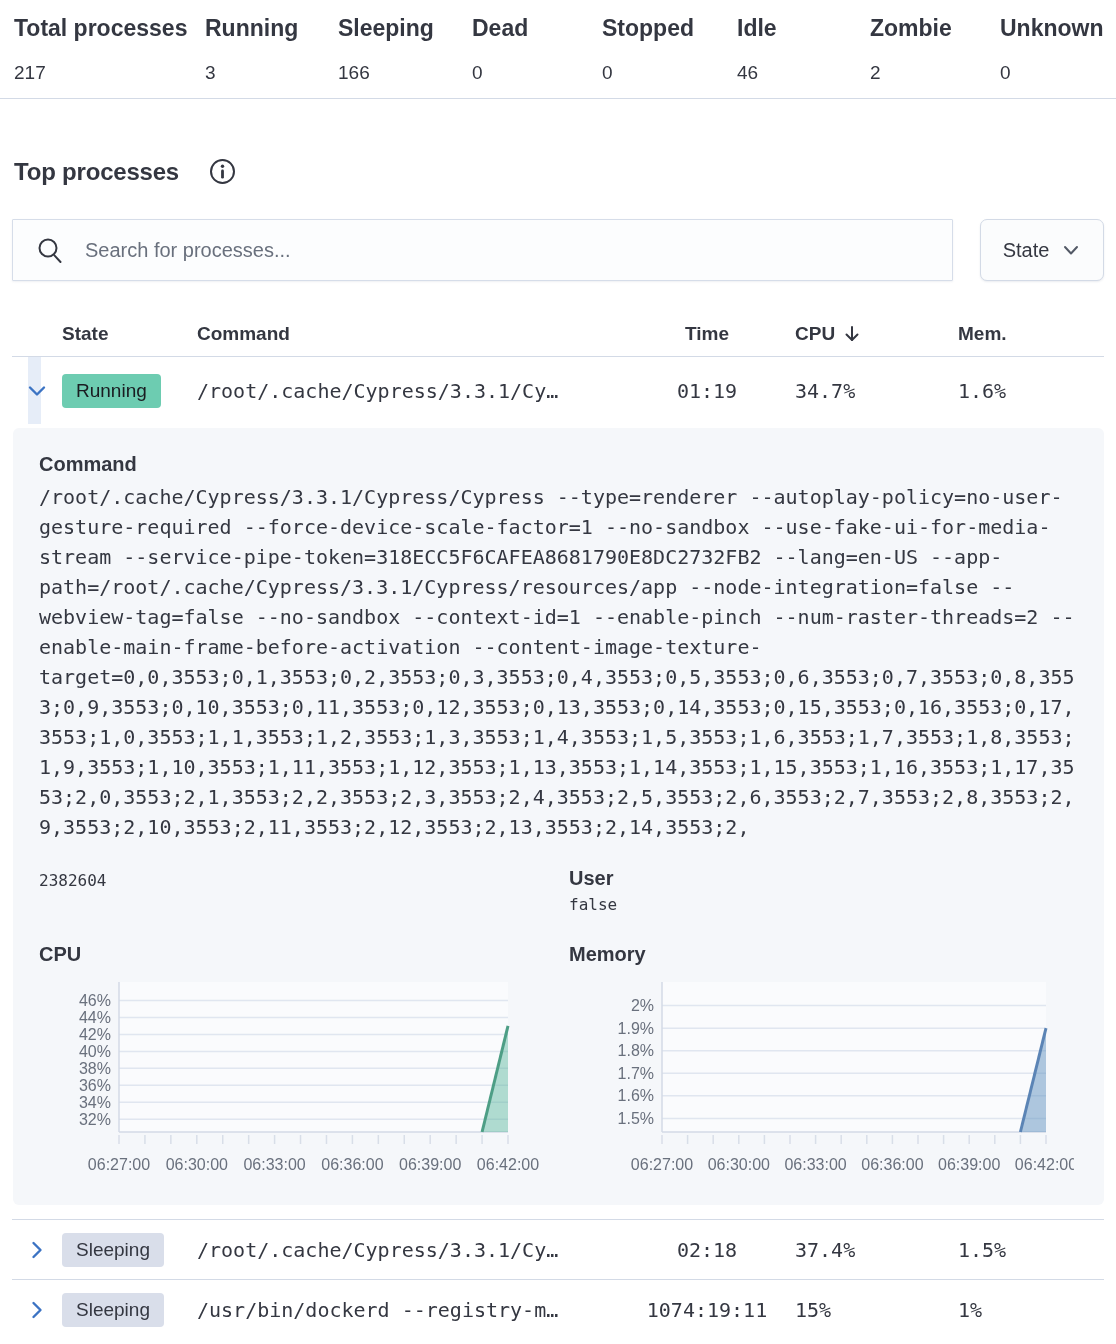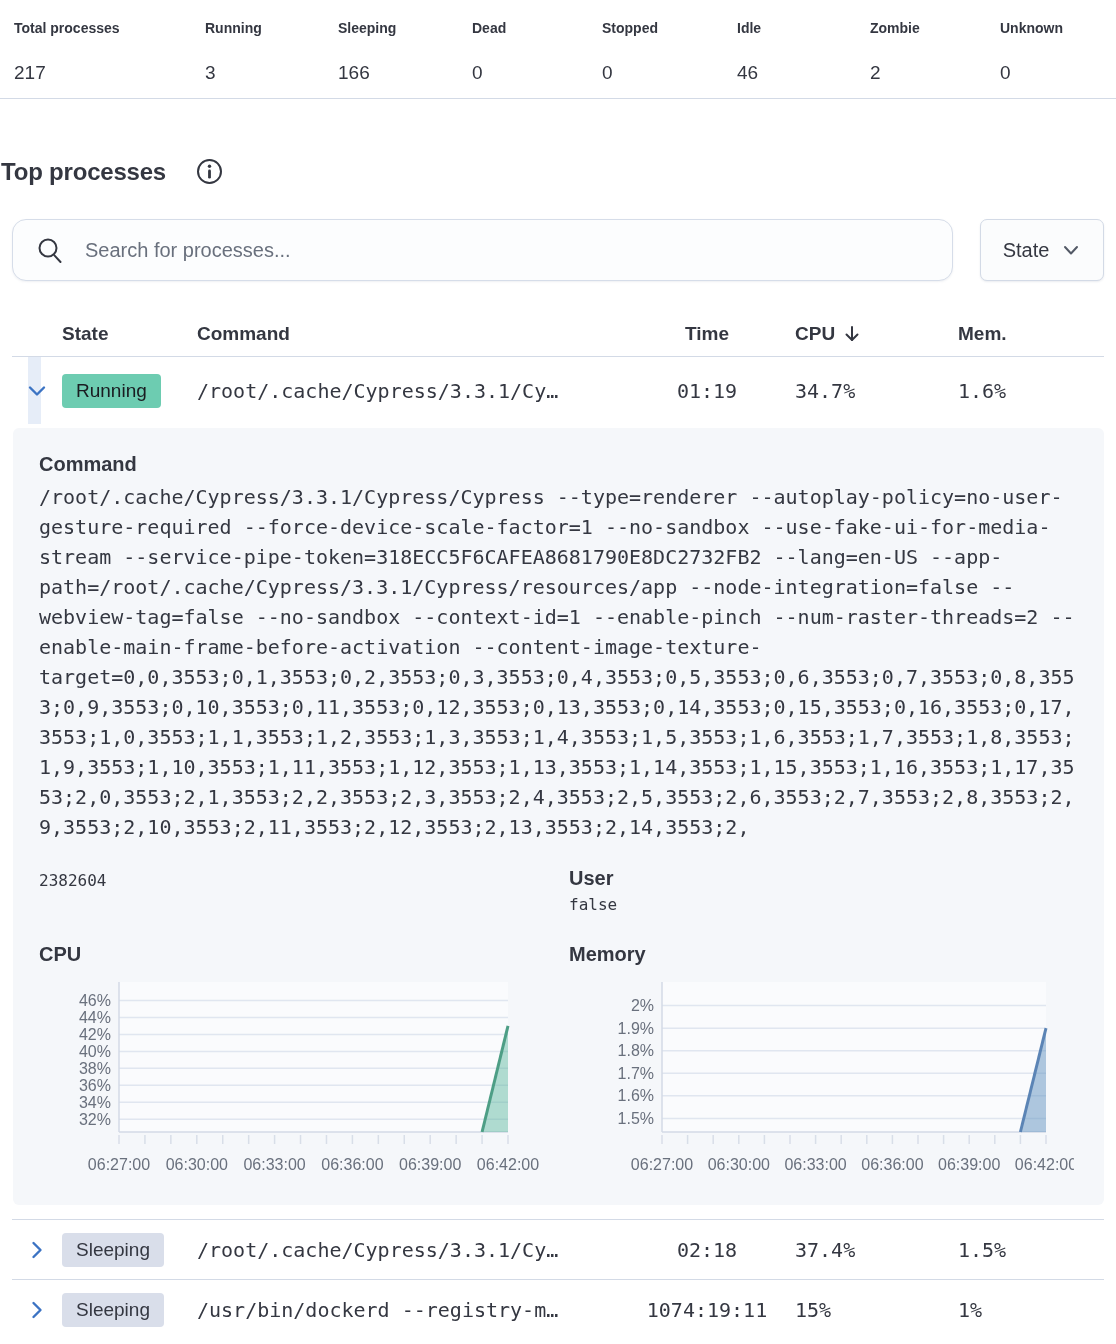--- a/index.html
+++ b/index.html
@@ -6,32 +6,32 @@
   html,body { width:1116px; }
   body {
     height:1344px; overflow:hidden; background:#fff;
     font-family:"Liberation Sans", sans-serif; color:#343741;
   }
   .mono { font-family:"DejaVu Sans Mono", monospace; }
 
   
   .summary { display:flex; padding:16px 0 0 14px; height:99px; border-bottom:1px solid #D3DAE6; }
   .stat { flex:0 0 auto; }
-  .stat .lbl { font-size:14px; font-weight:700; line-height:24px; }
+  .stat .lbl { font-size:23px; font-weight:700; line-height:24px; }
   .stat .val { font-size:19px; line-height:24px; margin-top:21px; }
 
   
-  .title-row { display:flex; align-items:center; gap:30px; margin:58px 0 0 1px; height:29px; }
+  .title-row { display:flex; align-items:center; gap:30px; margin:58px 0 0 14px; height:29px; }
   .page-title { font-size:24px; font-weight:700; letter-spacing:-0.2px; }
 
   
   .search-row { display:flex; margin:33px 12px 0 12px; gap:27px; }
   .search-box { position:relative; flex:1 1 auto; height:62px; }
   .search-box input {
-    width:100%; height:62px; border:1px solid #D6DDE9; border-radius:14px; background:#FCFDFE;
+    width:100%; height:62px; border:1px solid #D6DDE9; border-radius:1px; background:#FCFDFE;
     padding:0 18px 0 72px; font-size:20px; color:#343741; outline:none;
     font-family:"Liberation Sans", sans-serif; box-shadow:0 1px 2px rgba(152,162,179,0.15);
   }
   .search-box input::placeholder { color:#69707D; opacity:1; }
   .search-box .sicon { position:absolute; left:24px; top:17px; }
   .state-btn {
     flex:0 0 124px; height:62px; border:1px solid #D3DAE6; border-radius:7px; background:#FBFCFD;
     display:flex; align-items:center; justify-content:center; gap:12px; font-size:20px; color:#343741;
     cursor:pointer; box-shadow:0 1px 2px rgba(152,162,179,0.2);
   }

